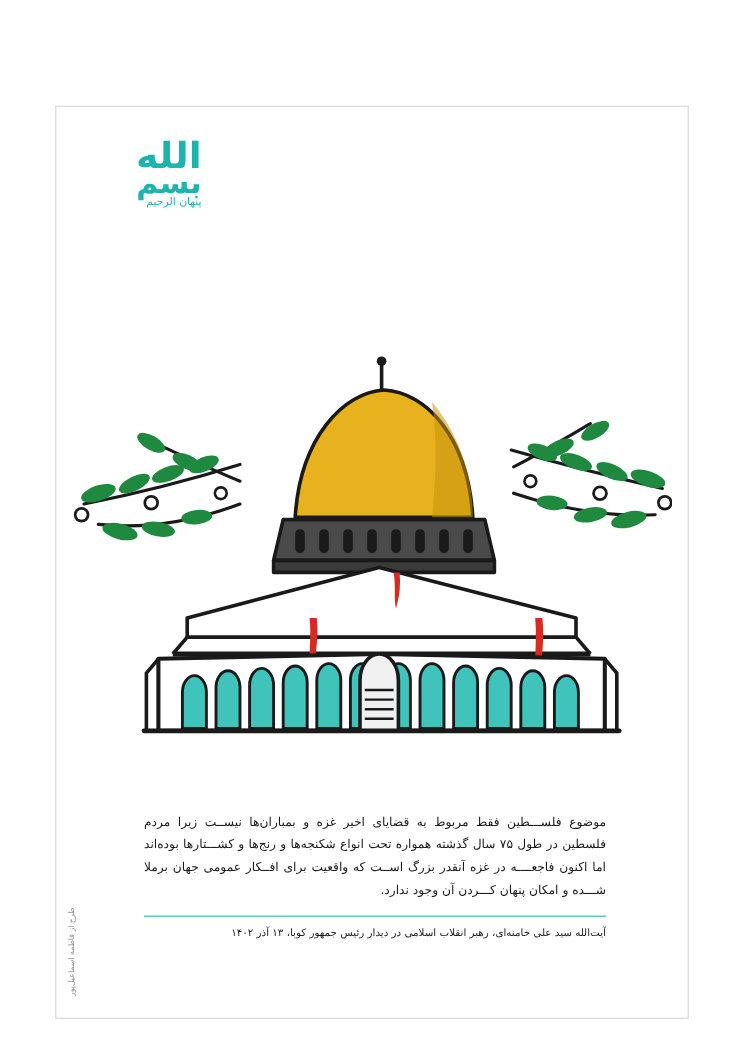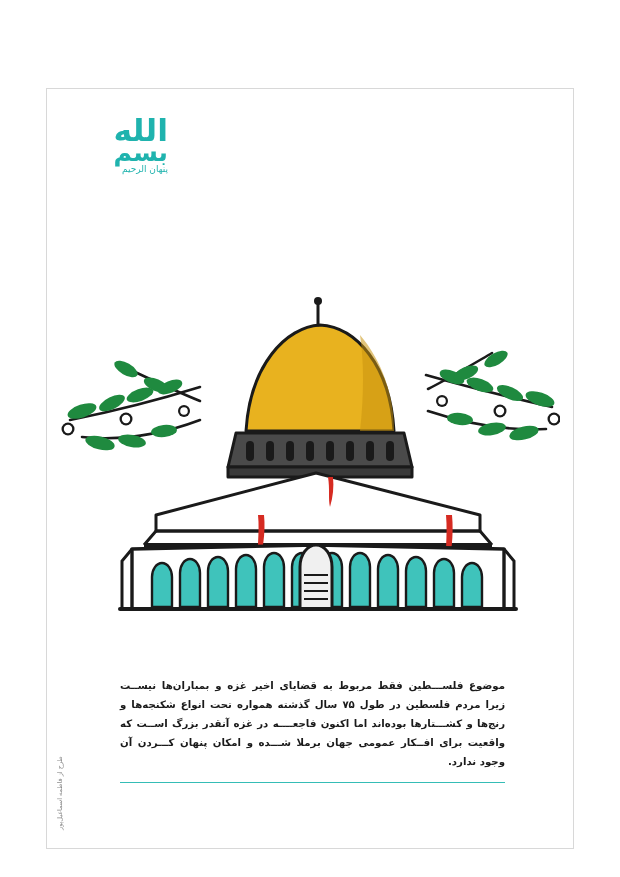--- a/index.html
+++ b/index.html
@@ -88,21 +88,21 @@
     width: 385px;
     direction: rtl;
     text-align: justify;
     text-align-last: right;
   }
   .quote-text {
     font-family: "DejaVu Sans", sans-serif;
     font-size: 10.2px;
     line-height: 19px;
     color: #1a1a1a;
-    font-weight: bold;
+    font-weight: normal;
     text-align: justify;
   }
   .quote-rule {
     width: 100%;
     height: 1px;
     background: #35bdb6;
     margin: 11px 0 9px 0;
   }
   .quote-source {
     font-family: "DejaVu Sans", sans-serif;
@@ -304,19 +304,20 @@
 
         <path d="M72,334 L62,346 L62,394" stroke="#1a1a1a" stroke-width="3" fill="none"></path>
         <path d="M444,334 L454,346 L454,394" stroke="#1a1a1a" stroke-width="3" fill="none"></path>
       </g>
     </svg>
   </div>
 
   <div class="quote-block">
     <div class="quote-text">موضوع فلســـطین فقط مربوط به قضایای اخیر غزه و بمباران‌ها نیســت زیرا مردم فلسطین در طول ۷۵ سال گذشته همواره تحت انواع شکنجه‌ها و رنج‌ها و کشـــتارها بوده‌اند اما اکنون فاجعــــه در غزه آنقدر بزرگ اســت که واقعیت برای افــکار عمومی جهان برملا شـــده و امکان پنهان کـــردن آن وجود ندارد.</div>
     <div class="quote-rule"></div>
+    <div class="quote-source">آیت‌الله سید علی خامنه‌ای، رهبر انقلاب اسلامی در دیدار رئیس جمهور کوبا، ۱۳ آذر ۱۴۰۲</div>
   </div>
 
   <div class="vertical-credit">
     <span>طرح از فاطمه اسماعیل‌پور</span>
   </div>
 
 </div>
 
 </body></html>

